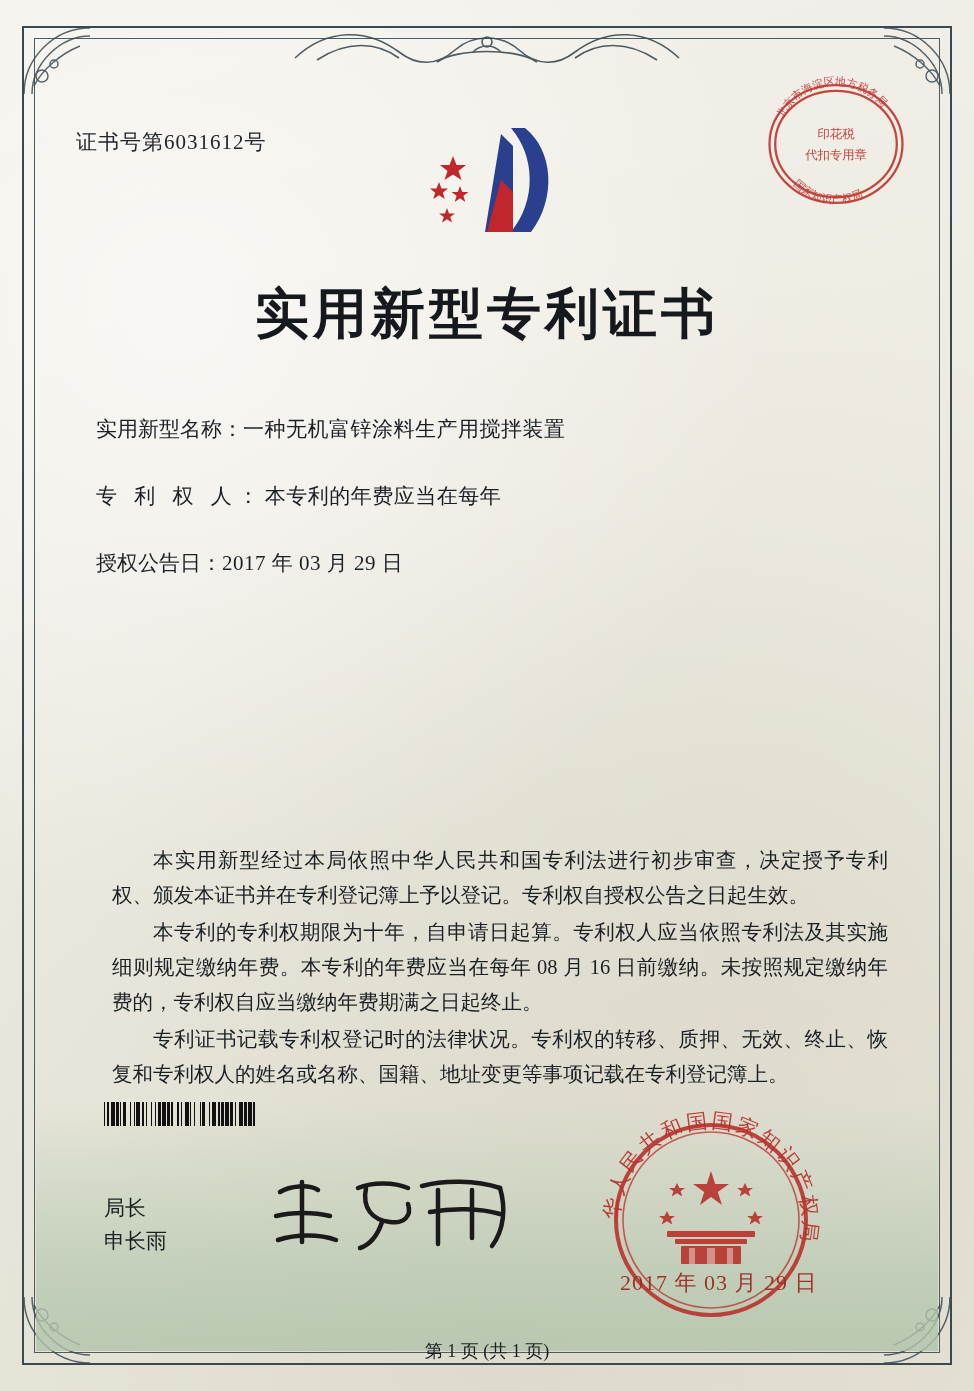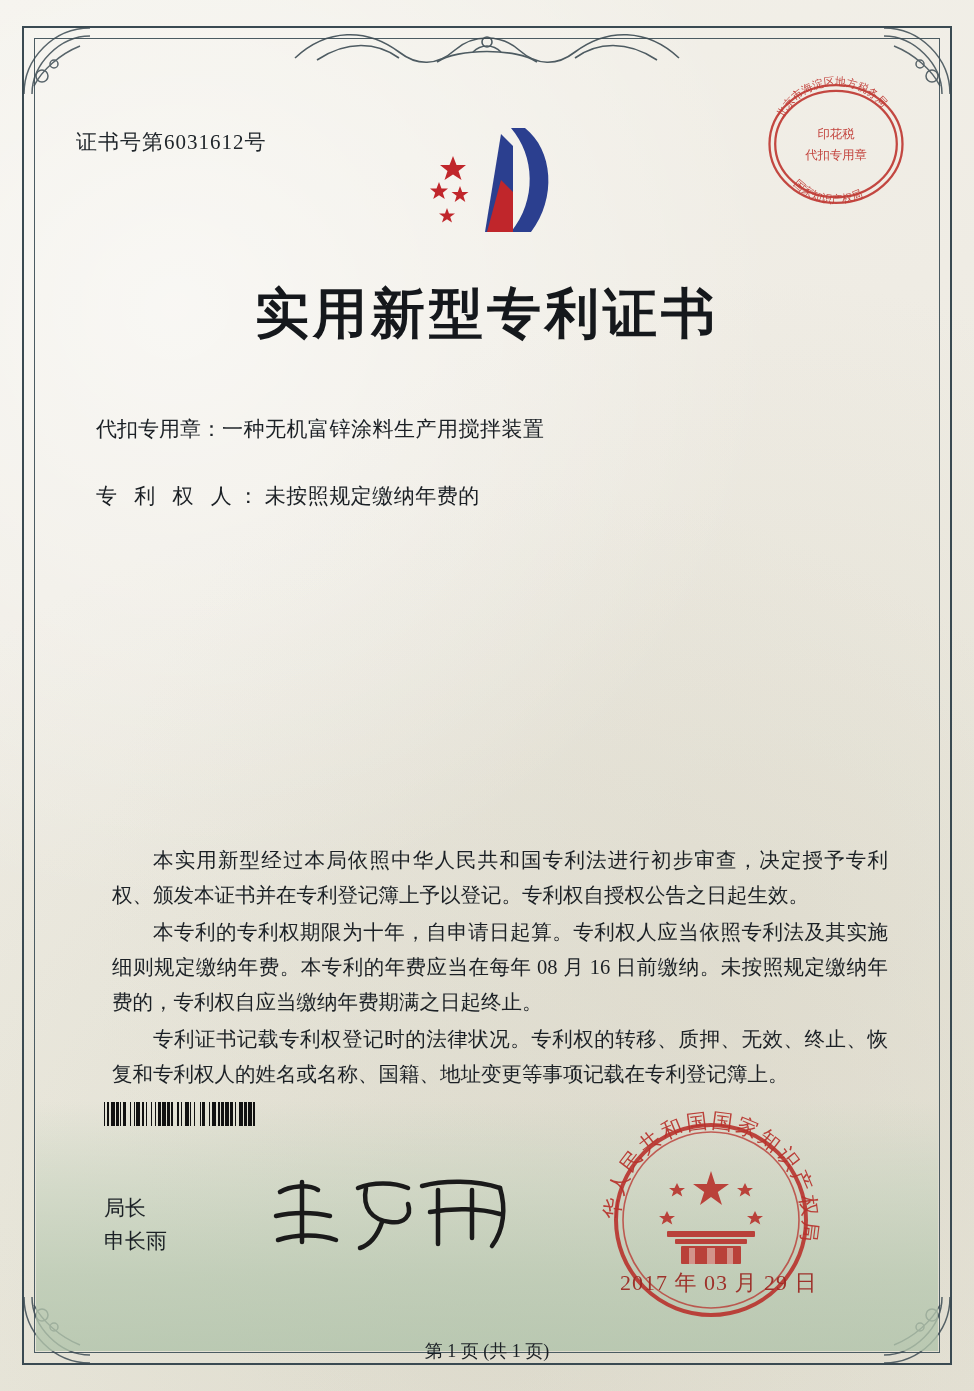--- a/index.html
+++ b/index.html
@@ -304,24 +304,27 @@
         <textPath href="#taxOuter2" startOffset="12%">国家知识产权局</textPath>
       </text>
       <text x="80" y="74" text-anchor="middle" font-size="13" fill="#c03a34" opacity="0.95" font-family="'DejaVu Serif',serif">印花税</text>
       <text x="80" y="96" text-anchor="middle" font-size="13" fill="#c03a34" opacity="0.95" font-family="'DejaVu Serif',serif">代扣专用章</text>
     </svg>
 
     <div class="title">实用新型专利证书</div>
 
     <div class="fields">
       <div class="field">
-        <span class="lbl">代扣专用章：</span><span class="val">一种无机富锌涂料生产用搅拌装置</span>
+        <span class="lbl">实用新型名称：</span><span class="val">一种无机富锌涂料生产用搅拌装置</span>
       </div>
       <div class="field spaced">
-        <span class="lbl">专 利 权 人：</span><span class="val">未按照规定缴纳年费的</span>
+        <span class="lbl">专 利 权 人：</span><span class="val">本专利的年费应当在每年</span>
+      </div>
+      <div class="field">
+        <span class="lbl">授权公告日：</span><span class="val">2017 年 03 月 29 日</span>
       </div>
     </div>
 
     <div class="paragraphs">
       <p>本实用新型经过本局依照中华人民共和国专利法进行初步审查，决定授予专利权、颁发本证书并在专利登记簿上予以登记。专利权自授权公告之日起生效。</p>
       <p>本专利的专利权期限为十年，自申请日起算。专利权人应当依照专利法及其实施细则规定缴纳年费。本专利的年费应当在每年 08 月 16 日前缴纳。未按照规定缴纳年费的，专利权自应当缴纳年费期满之日起终止。</p>
       <p>专利证书记载专利权登记时的法律状况。专利权的转移、质押、无效、终止、恢复和专利权人的姓名或名称、国籍、地址变更等事项记载在专利登记簿上。</p>
     </div>
 
     <div class="barcode" id="barcode">

